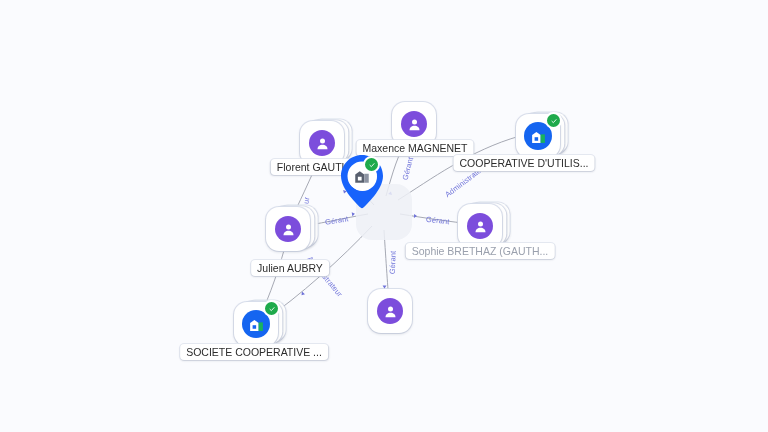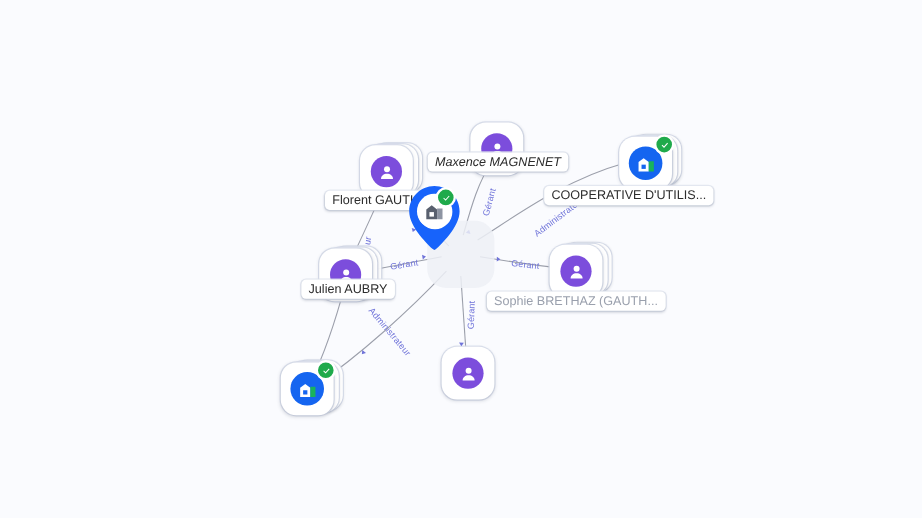--- a/index.html
+++ b/index.html
@@ -158,21 +158,21 @@
     <div class="node-stack">
       <div class="card front"></div>
       <div class="avatar">
         <svg viewBox="0 0 24 24">
             <circle cx="12" cy="8" r="4"></circle>
             <path d="M4 21c0-4.4 3.6-7 8-7s8 2.6 8 7z"></path>
           </svg>
       </div>
     </div>
   </div>
-  <div class="nlabel" style="left:415px;top:127px;font-style:italic;">Maxence MAGNENET</div>
+  <div class="nlabel" style="left:415px;top:140px;">Maxence MAGNENET</div>
 
   <div class="node" style="left:538px;top:136px;">
     <div class="node-stack">
       <div class="card s1"></div>
       <div class="card s2"></div>
       <div class="card front"></div>
       <div class="orgicon">
         <svg viewBox="0 0 24 24">
           <path d="M3 21V10l6-4.5 6 4.5v11z" fill="#ffffff"></path>
           <path d="M15 21V9l6 0v12z" fill="#19b35c"></path>
@@ -194,21 +194,21 @@
       <div class="card s2"></div>
       <div class="card front"></div>
       <div class="avatar">
         <svg viewBox="0 0 24 24">
             <circle cx="12" cy="8" r="4"></circle>
             <path d="M4 21c0-4.4 3.6-7 8-7s8 2.6 8 7z"></path>
           </svg>
       </div>
     </div>
   </div>
-  <div class="nlabel" style="left:290px;top:233px;">Julien AUBRY</div>
+  <div class="nlabel" style="left:290px;top:260px;">Julien AUBRY</div>
 
   <div class="node" style="left:480px;top:226px;">
     <div class="node-stack">
       <div class="card s1"></div>
       <div class="card s2"></div>
       <div class="card front"></div>
       <div class="avatar">
         <svg viewBox="0 0 24 24">
             <circle cx="12" cy="8" r="4"></circle>
             <path d="M4 21c0-4.4 3.6-7 8-7s8 2.6 8 7z"></path>
@@ -242,20 +242,21 @@
           <rect x="6.5" y="13" width="5" height="5" fill="#1565f0"></rect>
         </svg>
       </div>
       <div class="badge" style="right:-2px;top:-2px;">
         <svg viewBox="0 0 24 24">
             <polyline points="5,12 10,17 19,7"></polyline>
           </svg>
       </div>
     </div>
   </div>
+  <div class="nlabel" style="left:254px;top:344px;">SOCIETE COOPERATIVE ...</div>
 
   <div class="pin-wrap" style="left:384px;top:212px;">
     <div class="pin-halo"></div>
     <div class="pin" style="position:relative;left:-22px;top:-30px;">
       <svg class="pinshape" viewBox="0 0 44 56">
         <path d="M22 1 C10.4 1 1 10.4 1 22 c0 13.5 16.5 28.5 19.6 31.6 a2 2 0 0 0 2.8 0 C26.5 50.5 43 35.5 43 22 C43 10.4 33.6 1 22 1 z" fill="#1763fb"></path>
         <circle cx="22" cy="22" r="14.5" fill="#ffffff"></circle>
       </svg>
       <div class="inner" style="left:7.5px;top:7.5px;width:29px;height:29px;">
         <svg viewBox="0 0 24 24">

